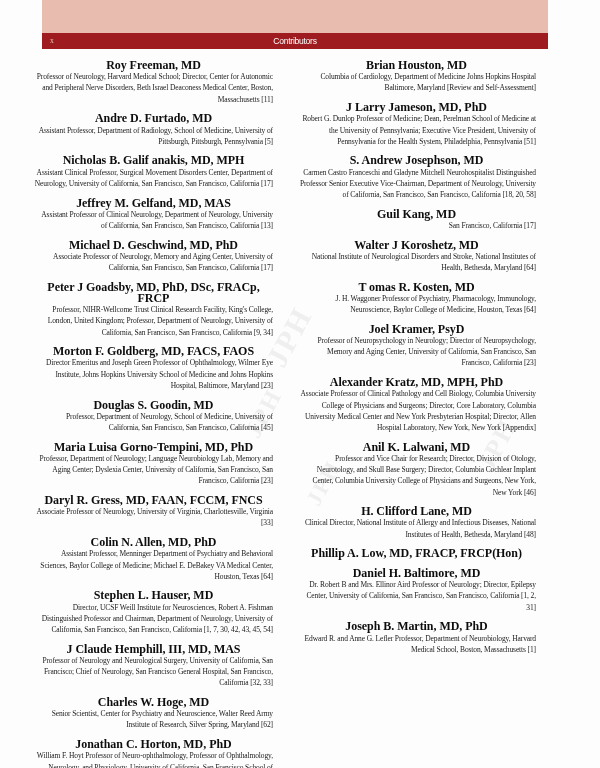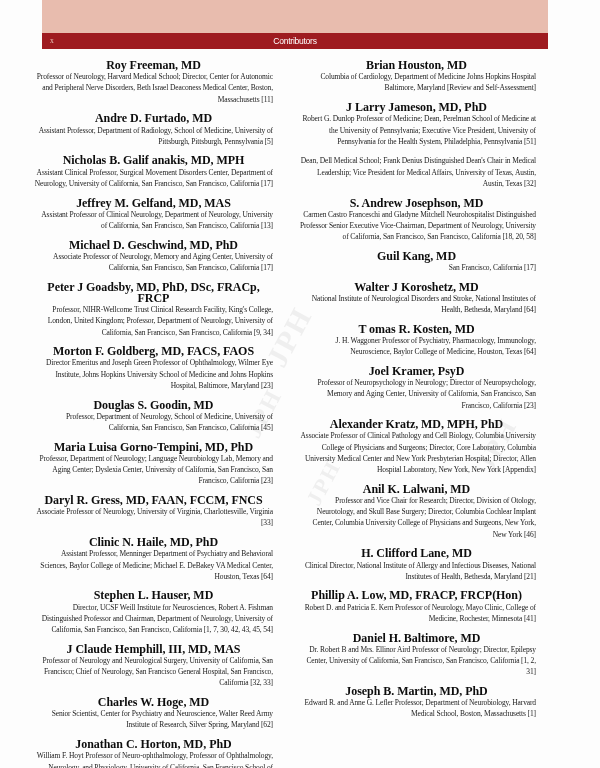--- a/index.html
+++ b/index.html
@@ -166,21 +166,21 @@
         </div>
         <div class="entry">
           <div class="entry-name">Maria Luisa Gorno-Tempini, MD, PhD</div>
           <div class="entry-affil">Professor, Department of Neurology; Language Neurobiology Lab, Memory and Aging Center; Dyslexia Center, University of California, San Francisco, San Francisco, California [23]</div>
         </div>
         <div class="entry">
           <div class="entry-name">Daryl R. Gress, MD, FAAN, FCCM, FNCS</div>
           <div class="entry-affil">Associate Professor of Neurology, University of Virginia, Charlottesville, Virginia [33]</div>
         </div>
         <div class="entry">
-          <div class="entry-name">Clinic N. Haile, MD, PhD</div>
+          <div class="entry-name">Colin N. Allen, MD, PhD</div>
           <div class="entry-affil">Assistant Professor, Menninger Department of Psychiatry and Behavioral Sciences, Baylor College of Medicine; Michael E. DeBakey VA Medical Center, Houston, Texas [64]</div>
         </div>
         <div class="entry">
           <div class="entry-name">Stephen L. Hauser, MD</div>
           <div class="entry-affil">Director, UCSF Weill Institute for Neurosciences, Robert A. Fishman Distinguished Professor and Chairman, Department of Neurology, University of California, San Francisco, San Francisco, California [1, 7, 30, 42, 43, 45, 54]</div>
         </div>
         <div class="entry">
           <div class="entry-name">J Claude Hemphill, III, MD, MAS</div>
           <div class="entry-affil">Professor of Neurology and Neurological Surgery, University of California, San Francisco; Chief of Neurology, San Francisco General Hospital, San Francisco, California [32, 33]</div>
         </div>
@@ -196,21 +196,20 @@
     <div class="col">
         <div class="entry">
           <div class="entry-name">Brian Houston, MD</div>
           <div class="entry-affil">Columbia of Cardiology, Department of Medicine Johns Hopkins Hospital Baltimore, Maryland [Review and Self-Assessment]</div>
         </div>
         <div class="entry">
           <div class="entry-name">J Larry Jameson, MD, PhD</div>
           <div class="entry-affil">Robert G. Dunlop Professor of Medicine; Dean, Perelman School of Medicine at the University of Pennsylvania; Executive Vice President, University of Pennsylvania for the Health System, Philadelphia, Pennsylvania [51]</div>
         </div>
         <div class="entry">
-          <div class="entry-affil">Dean, Dell Medical School; Frank Denius Distinguished Dean's Chair in Medical Leadership; Vice President for Medical Affairs, University of Texas, Austin, Austin, Texas [32]</div>
         </div>
         <div class="entry">
           <div class="entry-name">S. Andrew Josephson, MD</div>
           <div class="entry-affil">Carmen Castro Franceschi and Gladyne Mitchell Neurohospitalist Distinguished Professor Senior Executive Vice-Chairman, Department of Neurology, University of California, San Francisco, San Francisco, California [18, 20, 58]</div>
         </div>
         <div class="entry">
           <div class="entry-name">Guil Kang, MD</div>
           <div class="entry-affil">San Francisco, California [17]</div>
         </div>
         <div class="entry">
@@ -228,25 +227,24 @@
         <div class="entry">
           <div class="entry-name">Alexander Kratz, MD, MPH, PhD</div>
           <div class="entry-affil">Associate Professor of Clinical Pathology and Cell Biology, Columbia University College of Physicians and Surgeons; Director, Core Laboratory, Columbia University Medical Center and New York Presbyterian Hospital; Director, Allen Hospital Laboratory, New York, New York [Appendix]</div>
         </div>
         <div class="entry">
           <div class="entry-name">Anil K. Lalwani, MD</div>
           <div class="entry-affil">Professor and Vice Chair for Research; Director, Division of Otology, Neurotology, and Skull Base Surgery; Director, Columbia Cochlear Implant Center, Columbia University College of Physicians and Surgeons, New York, New York [46]</div>
         </div>
         <div class="entry">
           <div class="entry-name">H. Clifford Lane, MD</div>
-          <div class="entry-affil">Clinical Director, National Institute of Allergy and Infectious Diseases, National Institutes of Health, Bethesda, Maryland [21]</div>
+          <div class="entry-affil">Clinical Director, National Institute of Allergy and Infectious Diseases, National Institutes of Health, Bethesda, Maryland [48]</div>
         </div>
         <div class="entry">
           <div class="entry-name">Phillip A. Low, MD, FRACP, FRCP(Hon)</div>
-          <div class="entry-affil">Robert D. and Patricia E. Kern Professor of Neurology, Mayo Clinic, College of Medicine, Rochester, Minnesota [41]</div>
         </div>
         <div class="entry">
           <div class="entry-name">Daniel H. Baltimore, MD</div>
           <div class="entry-affil">Dr. Robert B and Mrs. Ellinor Aird Professor of Neurology; Director, Epilepsy Center, University of California, San Francisco, San Francisco, California [1, 2, 31]</div>
         </div>
         <div class="entry">
           <div class="entry-name">Joseph B. Martin, MD, PhD</div>
           <div class="entry-affil">Edward R. and Anne G. Lefler Professor, Department of Neurobiology, Harvard Medical School, Boston, Massachusetts [1]</div>
         </div>
       </div>

